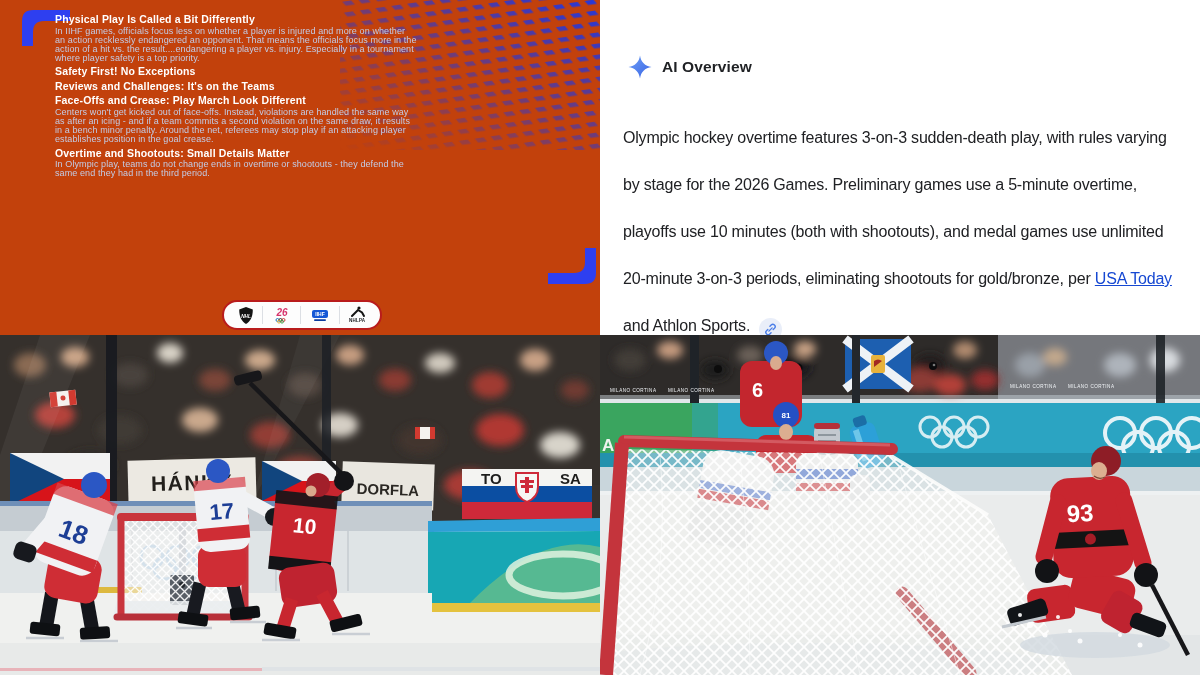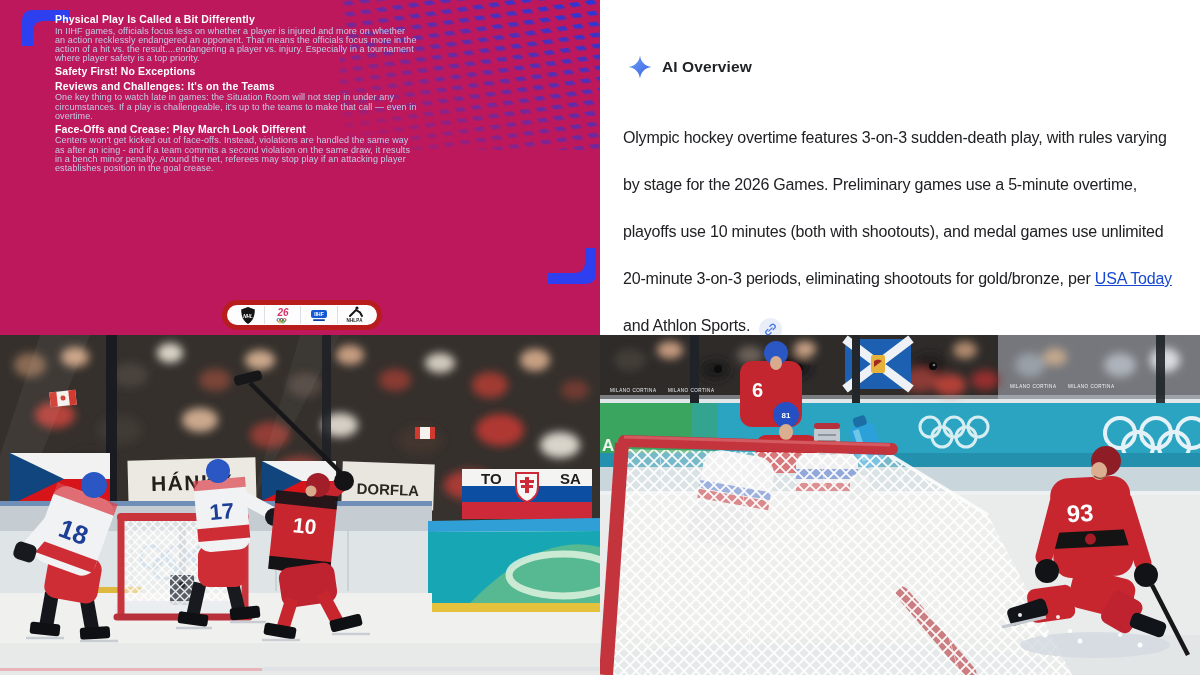--- a/index.html
+++ b/index.html
@@ -1,30 +1,30 @@
 <!DOCTYPE html>
 <html><head>
 <meta charset="utf-8">
 <style>
   html,body{margin:0;padding:0;background:#000;}
   #stage{position:relative;width:1200px;height:675px;overflow:hidden;background:#fff;
          font-family:"Liberation Sans",sans-serif;}
   
-  #panel-info{position:absolute;left:0;top:0;width:600px;height:335px;background:#be185d;overflow:hidden;}
+  #panel-info{position:absolute;left:0;top:0;width:600px;height:335px;background:#c2410c;overflow:hidden;}
   #halftone{position:absolute;right:0;top:0;}
   .corner{position:absolute;}
   #corner-tl{left:22px;top:10px;}
   #corner-br{right:4px;top:248px;transform:rotate(180deg);}
   #info-content{position:absolute;left:55px;top:14px;width:362px;}
   .info-section{margin:0 0 3px 0;}
   .info-section h3{margin:0 0 1px 0;font-size:10.5px;line-height:11.5px;font-weight:700;
                    color:#ffffff;letter-spacing:.15px;}
   .info-section p{margin:0;font-size:9px;line-height:9.2px;color:#c3cce6;letter-spacing:.1px;}
   #logo-pill{position:absolute;left:222px;top:300px;width:160px;height:30px;background:#fdfdfd;
-             border:5px solid #b91c1c;border-radius:16px;display:flex;align-items:center;
+             border:2px solid #b91c1c;border-radius:16px;display:flex;align-items:center;
              justify-content:space-around;padding:0 10px;box-sizing:border-box;}
   .logo-cell{display:flex;flex-direction:column;align-items:center;justify-content:center;line-height:1;}
   .logo-sep{width:1px;height:18px;background:#dcdfe4;}
   .logo-txt{font-size:4.5px;font-weight:700;color:#16181c;margin-top:1px;letter-spacing:.2px;}
   
   #panel-ai{position:absolute;left:600px;top:0;width:608px;height:335px;background:#ffffff;overflow:hidden;}
   #ai-header{position:absolute;left:28px;top:55px;display:flex;align-items:center;gap:10px;}
   #ai-label{font-size:15.5px;font-weight:600;color:#1f2124;letter-spacing:.1px;}
   #ai-body{position:absolute;left:23px;top:114px;width:554px;margin:0;font-size:16px;line-height:47px;
            color:#202124;letter-spacing:-.2px;}
@@ -72,25 +72,28 @@
         <h3>Physical Play Is Called a Bit Differently</h3>
         <p>In IIHF games, officials focus less on whether a player is injured and more on whether an action recklessly endangered an opponent. That means the officials focus more in the action of a hit vs. the result....endangering a player vs. injury. Especially in a tournament where player safety is a top priority.</p>
       </div>
       <div class="info-section">
         <h3>Safety First! No Exceptions</h3>
       </div>
       <div class="info-section">
       </div>
       <div class="info-section">
         <h3>Reviews and Challenges: It's on the Teams</h3>
-        <p>One key thing to watch late in games: the Situation Room will not step in under any circumstances. If a play is challengeable, it's up to the teams to make that call — even in overtime.</p>
       </div>
       <div class="info-section">
         <h3>Face-Offs and Crease: Play March Look Different</h3>
         <p>Centers won't get kicked out of face-offs. Instead, violations are handled the same way as after an icing - and if a team commits a second violation on the same draw, it results in a bench minor penalty. Around the net, referees may stop play if an attacking player establishes position in the goal crease.</p>
+      </div>
+      <div class="info-section">
+        <h3>Overtime and Shootouts:  Small Details Matter</h3>
+        <p>In Olympic play, teams do not change ends in overtime or shootouts - they defend the same end they had in the third period.</p>
       </div>
     </div>
 
     <div id="logo-pill">
       <span class="logo-cell">
         <svg width="14" height="17" viewBox="0 0 16 20">
           <path d="M8 0 L16 3 C16 12 13 17 8 20 C3 17 0 12 0 3 Z" fill="#141414"></path>
           <text x="8" y="12.5" font-size="5.5" font-style="italic" font-weight="700" fill="#fff" text-anchor="middle">NHL</text>
         </svg>
       </span>

